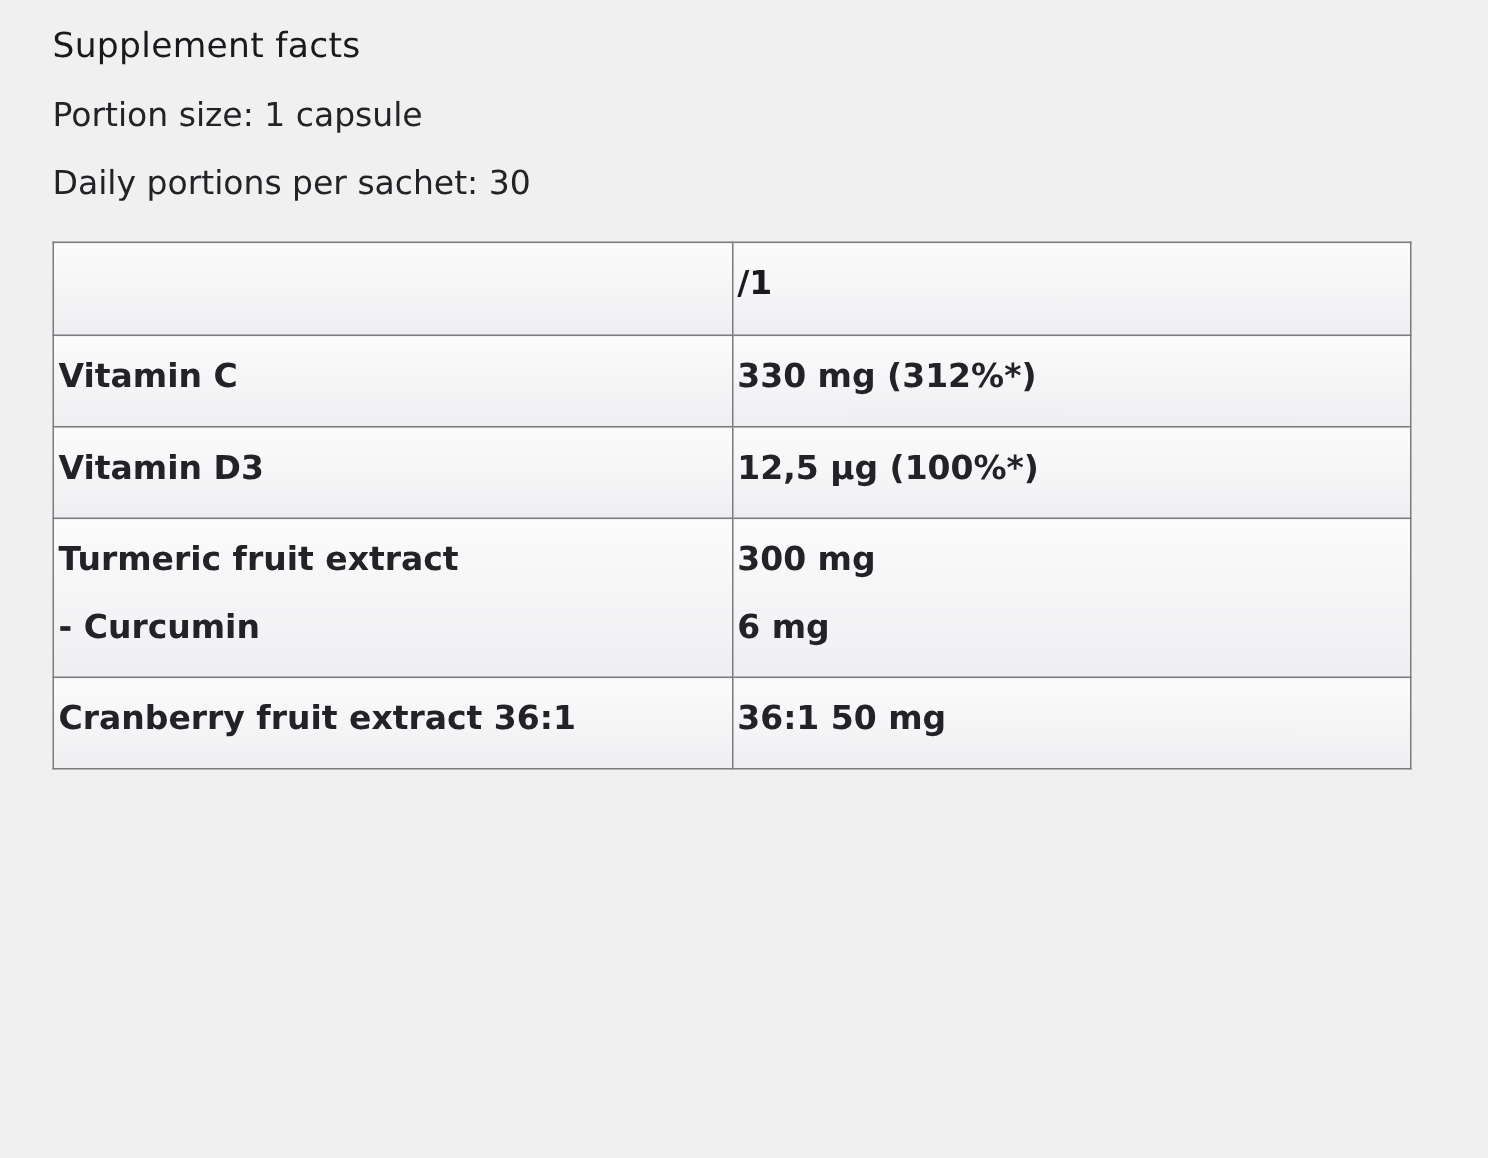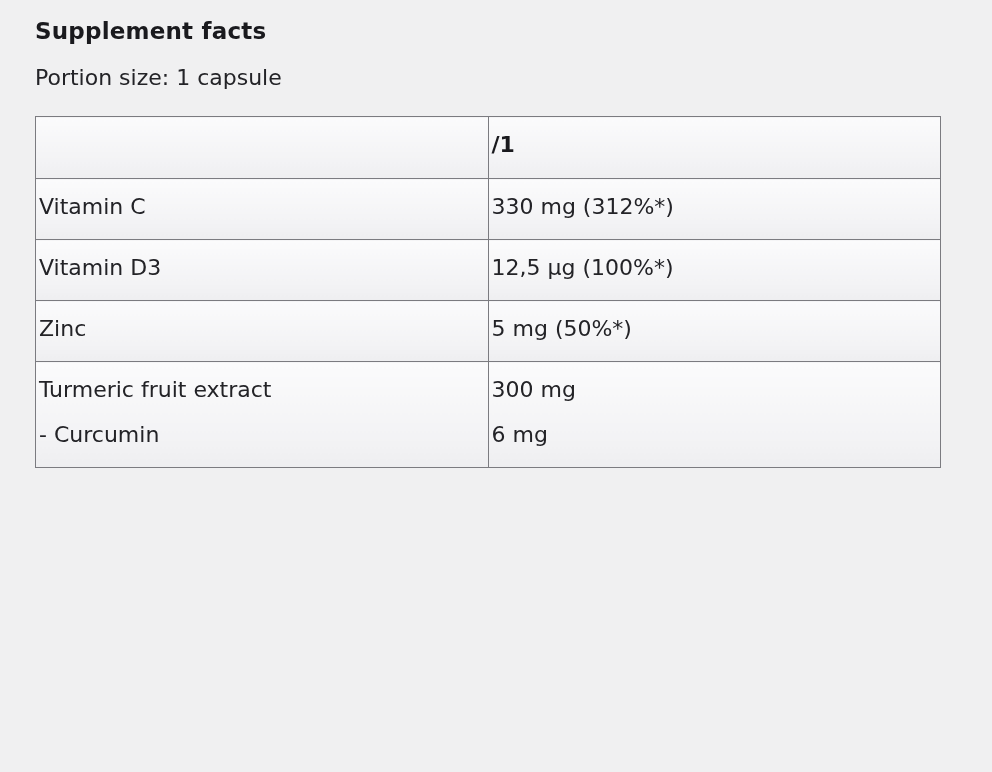--- a/index.html
+++ b/index.html
@@ -11,21 +11,21 @@
   }
   .page {
     width: 992px;
     height: 772px;
     box-sizing: border-box;
     padding: 16px 35px 0 35px;
     overflow: hidden;
   }
   .title {
     font-size: 23px;
-    font-weight: 700;
+    font-weight: 400;
     color: #1a1a1e;
     margin: 0;
     line-height: 30px;
     letter-spacing: 0.2px;
   }
   .intro-line {
     font-size: 22px;
     font-weight: 400;
     margin: 15px 0 0 0;
     line-height: 30px;
@@ -34,21 +34,21 @@
   .intro-line.first { margin-top: 17px; }
   table.facts {
     margin-top: 23px;
     width: 906px;
     border-collapse: collapse;
     table-layout: fixed;
   }
   table.facts td, table.facts th {
     border: 1px solid #7b7b80;
     font-size: 22px;
-    font-weight: 400;
+    font-weight: 700;
     text-align: left;
     vertical-align: top;
     padding: 5px 3px 10px 3px;
     line-height: 45px;
     background: linear-gradient(180deg, #fbfbfc 0%, #f2f2f4 78%, #eeeef0 100%);
     color: #232327;
     overflow: hidden;
     white-space: nowrap;
   }
   table.facts th.amount-head {
@@ -68,20 +68,21 @@
 </style>
 </head>
 <body>
 
 <div class="page">
 
   <h1 class="title">Supplement facts</h1>
 
   <p class="intro-line first">Portion size: 1 capsule</p>
 
+  <p class="intro-line">Daily portions per sachet: 30</p>
 
   <table class="facts">
     <colgroup>
       <col style="width:50%">
       <col style="width:50%">
     </colgroup>
     <thead>
       <tr>
         <th class="name-head"></th>
         <th class="amount-head">/1</th>
@@ -90,30 +91,30 @@
     <tbody>
       <tr>
         <td>Vitamin C</td>
         <td>330 mg (312%*)</td>
       </tr>
       <tr>
         <td>Vitamin D3</td>
         <td>12,5 µg (100%*)</td>
       </tr>
       <tr>
-        <td>Zinc</td>
-        <td>5 mg (50%*)</td>
-      </tr>
-      <tr>
         <td>
           <div class="cell-line">Turmeric fruit extract</div>
           <div class="cell-line">- Curcumin</div>
         </td>
         <td>
           <div class="cell-line">300 mg</div>
           <div class="cell-line">6 mg</div>
         </td>
       </tr>
+      <tr>
+        <td>Cranberry fruit extract 36:1</td>
+        <td>36:1 50 mg</td>
+      </tr>
     </tbody>
   </table>
 
 
 </div>
 
 </body></html>

